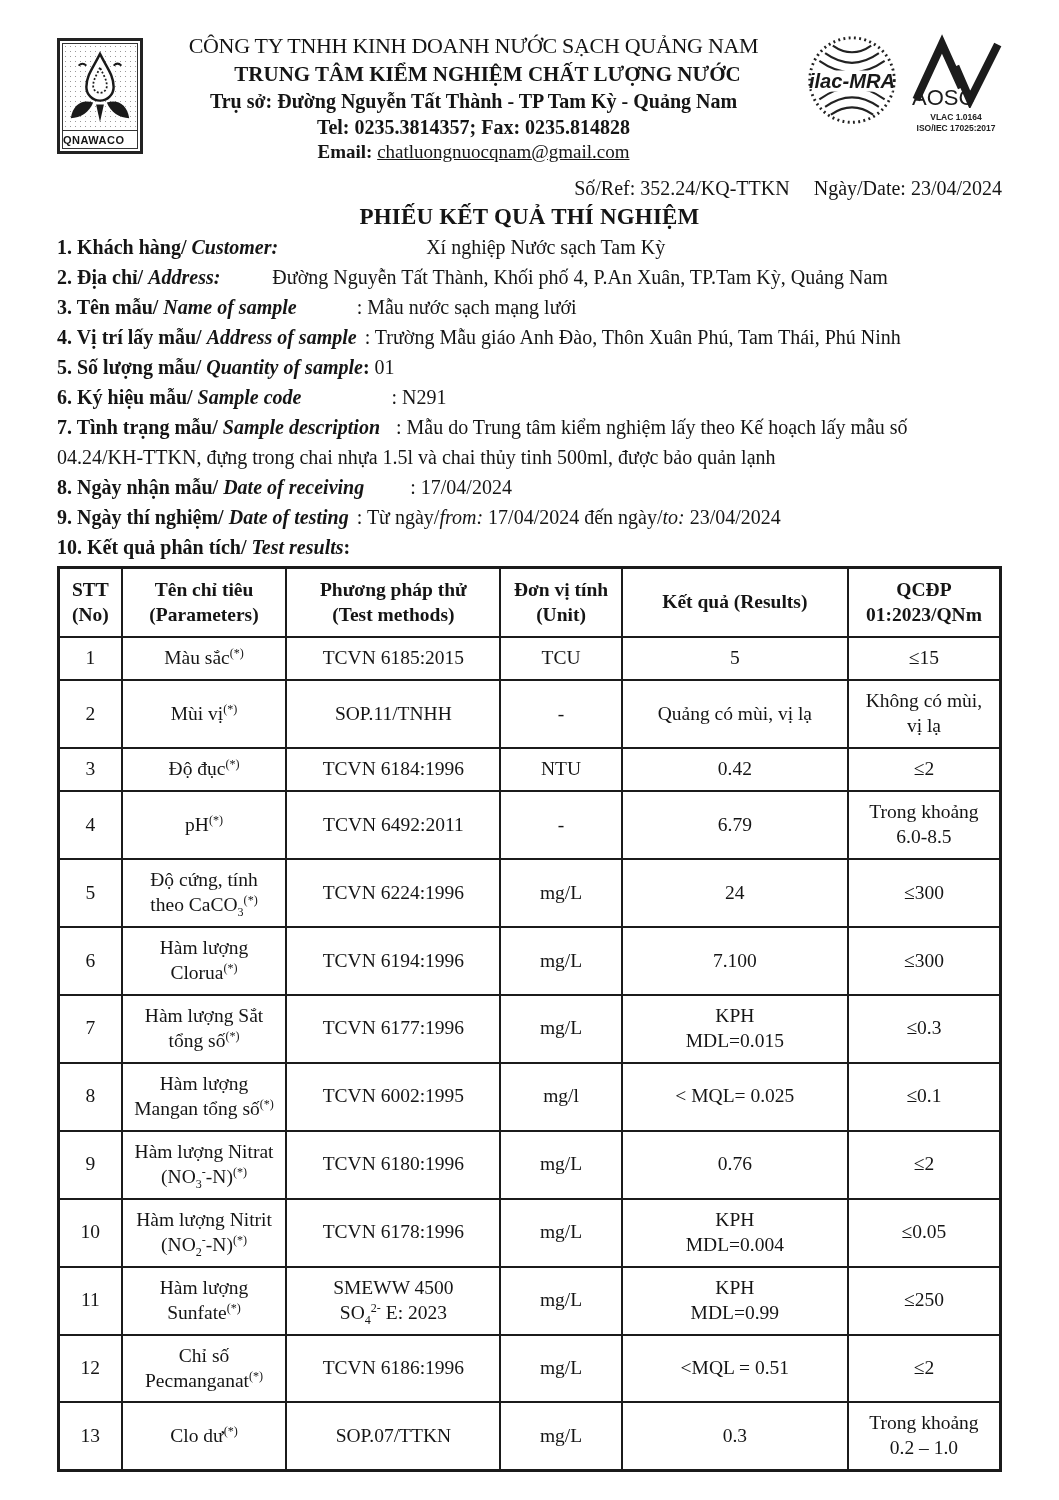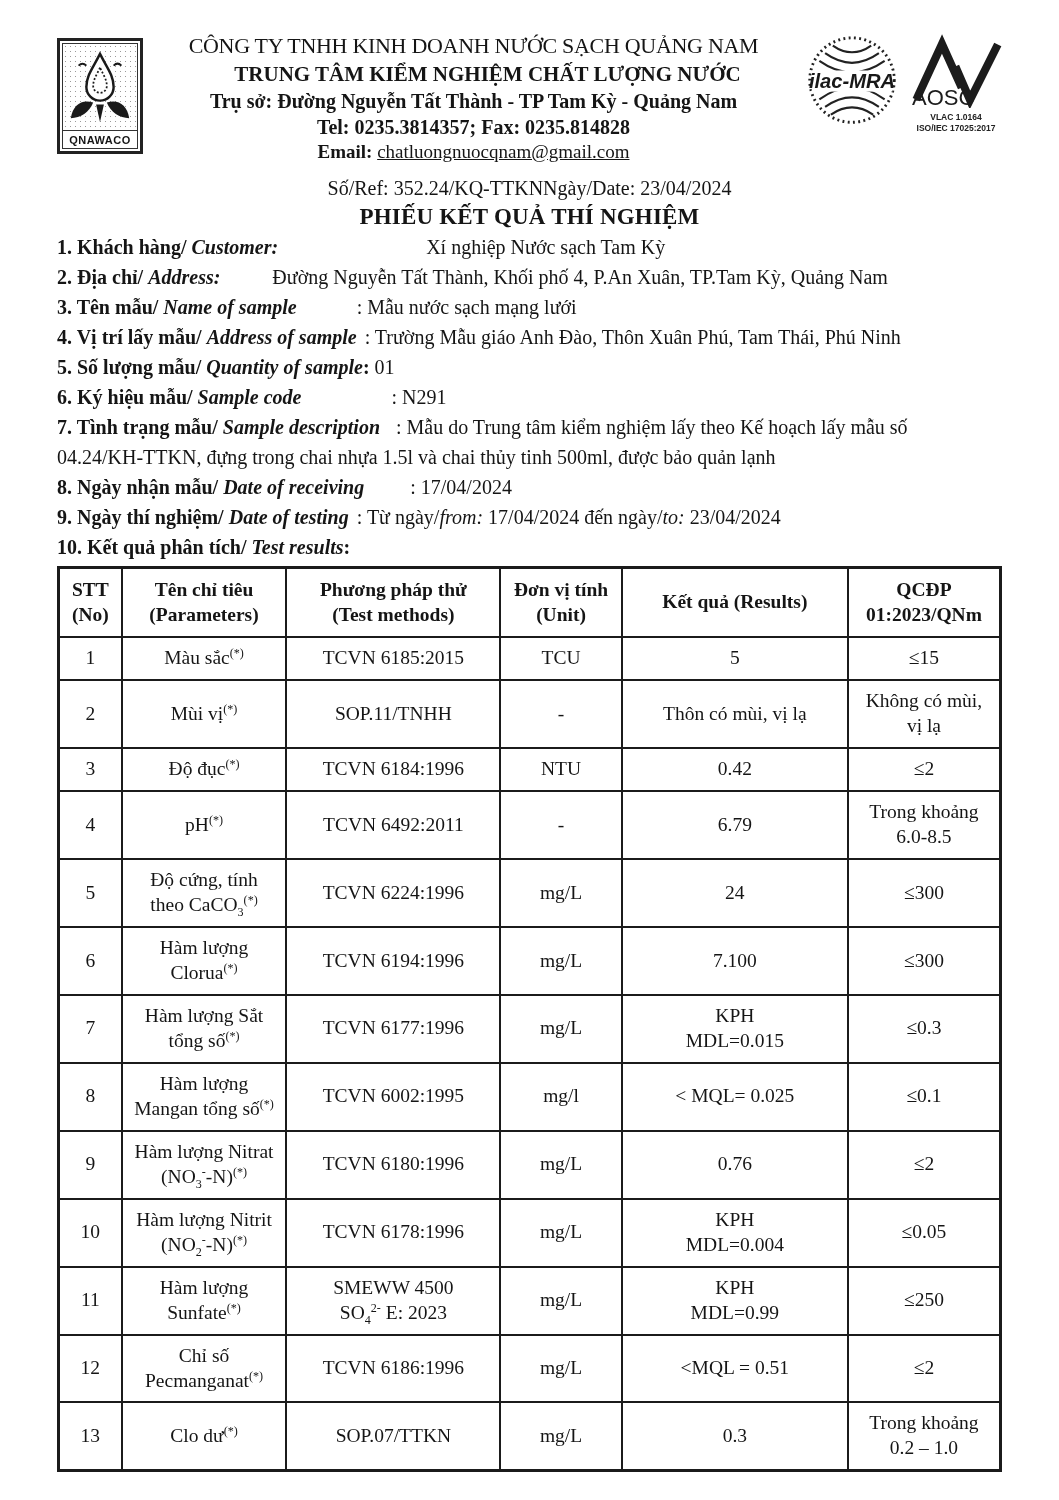--- a/index.html
+++ b/index.html
@@ -19,38 +19,38 @@
   }
   .logo-inner {
     width:100%; height:100%; border:1.5px solid #333;
     background:radial-gradient(#9a9a9a 9%, transparent 10%) 0 0/5px 5px;
     display:flex; flex-direction:column;
   }
   .logo-art { flex:1; }
   .logo-word {
     border-top:1.5px solid #333; background:#fff;
     font-family:"Liberation Sans", sans-serif;
-    font-weight:bold; font-size:11px; text-align:center; padding:3px 0 2px;
+    font-weight:bold; font-size:11px; padding:3px 0 2px;
     letter-spacing:.5px;
   }
   .org-block { flex:1; text-align:center; line-height:1.3; padding-top:8px; }
   .org-1 { font-size:22px; letter-spacing:-.3px; }
   .org-2 { font-size:21px; font-weight:bold;padding-left:28px; }
   .org-3 { font-size:20px; font-weight:bold; }
   .org-4 { font-size:20px; font-weight:bold; }
   .org-5 { font-size:19px; font-weight:bold; }
   .org-5 .email-addr { font-weight:normal; text-decoration:underline; }
   .certs { flex:0 0 auto; display:flex; gap:10px; align-items:flex-start; padding-top:10px; }
   .cert-ilac { width:96px; }
   .cert-aosc { width:92px; text-align:center; }
   .aosc-sub { font-family:"Liberation Sans", sans-serif; font-weight:bold;
               font-size:8.5px; line-height:1.35; color:#222; }
 
   
-  .meta-row { display:flex; justify-content:center; font-size:20px; margin-top:12px; }
+  .meta-row { display:flex; justify-content:flex-end; font-size:20px; margin-top:12px;gap:24px; }
 
   
   .doc-title { text-align:center; font-weight:bold; font-size:23px; margin-top:4px; letter-spacing:.2px; }
   .doc-subtitle { text-align:center; font-weight:bold; font-size:21px; line-height:1.3; }
 
   
   .info-list { margin-top:2px; font-size:20px; line-height:1.5; }
   .info-label { font-weight:bold; }
   .info-item-1 .info-value { margin-left:148px; }
   .info-item-2 .info-value { margin-left:52px; }
@@ -191,21 +191,21 @@
           <td>TCVN 6185:2015</td>
           <td>TCU</td>
           <td>5</td>
           <td>≤15</td>
         </tr>
         <tr>
           <td>2</td>
           <td>Mùi vị<sup>(*)</sup></td>
           <td>SOP.11/TNHH</td>
           <td>-</td>
-          <td>Thôn có mùi, vị lạ</td>
+          <td>Quảng có mùi, vị lạ</td>
           <td>Không có mùi,<br>vị lạ</td>
         </tr>
         <tr>
           <td>3</td>
           <td>Độ đục<sup>(*)</sup></td>
           <td>TCVN 6184:1996</td>
           <td>NTU</td>
           <td>0.42</td>
           <td>≤2</td>
         </tr>

